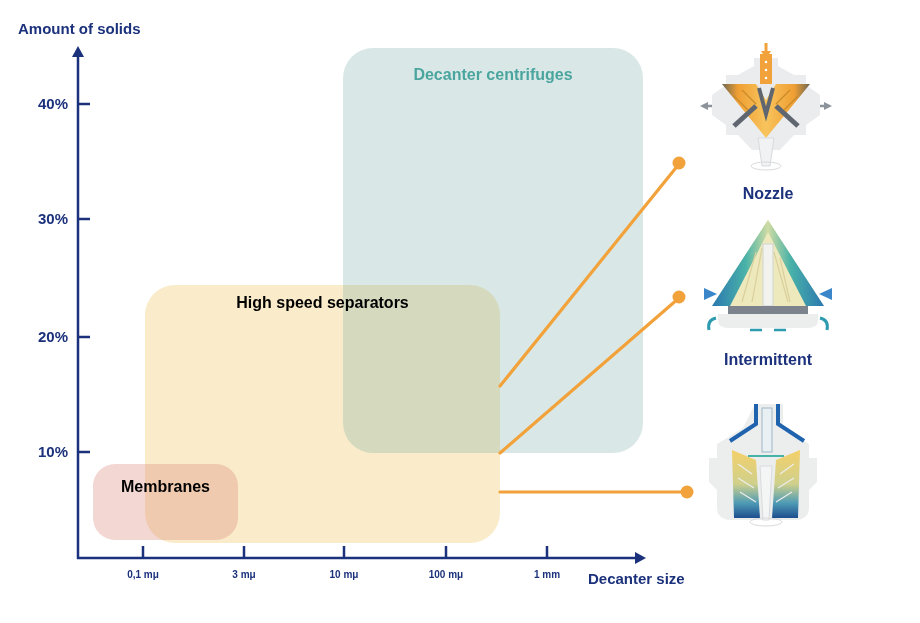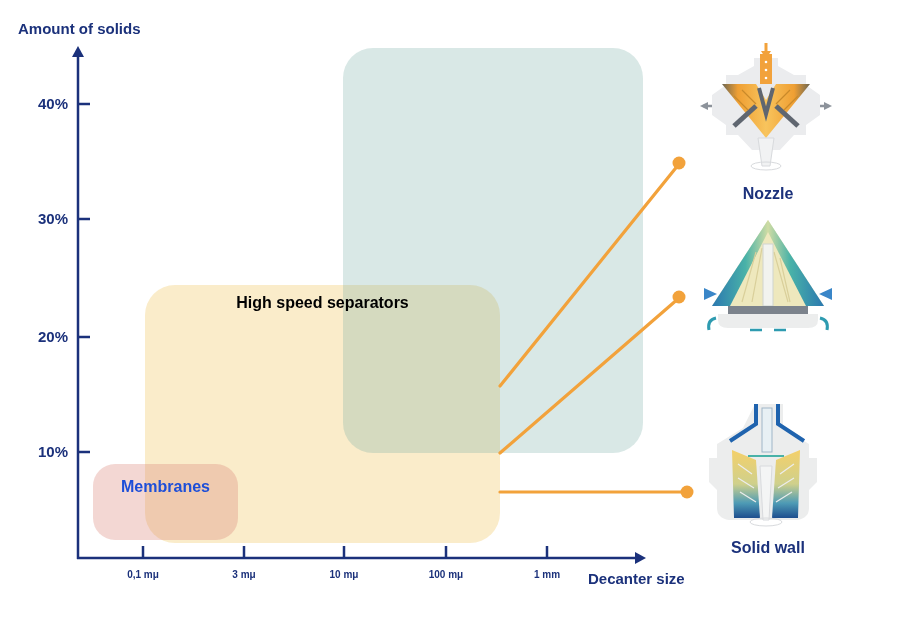--- a/index.html
+++ b/index.html
@@ -12,21 +12,21 @@
   .region.teal{left:343px;top:48px;width:300px;height:405px;border-radius:30px;background:rgba(119,173,166,0.28);}
   .region.pink{left:93px;top:464px;width:145px;height:76px;border-radius:22px;background:rgba(218,130,118,0.32);}
   svg.overlay{position:absolute;left:0;top:0;width:920px;height:623px;pointer-events:none;}
   .lbl{position:absolute;font-weight:bold;white-space:nowrap;}
   .axis-title{color:#1b317b;font-size:15px;}
   .ytick{color:#1b317b;font-size:15px;width:48px;text-align:right;}
   .xtick{color:#1b317b;font-size:10px;width:90px;text-align:center;}
   .region-label{font-size:16px;text-align:center;}
   .region-label.decanter{left:343px;top:66px;width:300px;color:#4ba59f;}
   .region-label.hss{left:145px;top:294px;width:355px;color:#000000;}
-  .region-label.membranes{left:93px;top:478px;width:145px;color:#1d4ed8;}
+  .region-label.membranes{left:93px;top:478px;width:145px;color:#000000;}
   .callout-label{color:#1b317b;font-size:16px;text-align:center;}
   .illus{position:absolute;}
 </style>
 </head>
 <body>
 
 <div class="stage">
 
   <div class="region yellow"></div>
   <div class="region teal"></div>
@@ -66,20 +66,21 @@
   <div class="lbl ytick" style="left:20px;top:210px;">30%</div>
   <div class="lbl ytick" style="left:20px;top:328px;">20%</div>
   <div class="lbl ytick" style="left:20px;top:443px;">10%</div>
 
   <div class="lbl xtick" style="left:98px;top:569px;">0,1 mμ</div>
   <div class="lbl xtick" style="left:199px;top:569px;">3 mμ</div>
   <div class="lbl xtick" style="left:299px;top:569px;">10 mμ</div>
   <div class="lbl xtick" style="left:401px;top:569px;">100 mμ</div>
   <div class="lbl xtick" style="left:502px;top:569px;">1 mm</div>
 
+  <div class="lbl region-label decanter">Decanter centrifuges</div>
   <div class="lbl region-label hss">High speed separators</div>
   <div class="lbl region-label membranes">Membranes</div>
 
   <div class="illus" style="left:700px;top:40px;width:132px;height:132px;">
     <svg viewBox="0 0 132 132" width="132" height="132">
       <defs>
         <linearGradient id="ngrad" x1="0" y1="0" x2="1" y2="0">
           <stop offset="0" stop-color="#6d6651"></stop>
             <stop offset="0.18" stop-color="#ef9f33"></stop>
           <stop offset="0.5" stop-color="#f8c45d"></stop>
@@ -131,20 +132,21 @@
       <rect x="59" y="26" width="10" height="62" fill="#f2f3ef" stroke="#cfd4cf" stroke-width="1"></rect>
       <rect x="24" y="88" width="80" height="8" fill="#7c838c"></rect>
       <path d="M14,96 h100 v6 q0,8 -10,8 h-80 q-10,0 -10,-8 z" fill="#eceded"></path>
       <path d="M12,100 q-9,2 -7,12" stroke="#2e9bb0" stroke-width="3" fill="none"></path>
       <path d="M116,100 q9,2 7,12" stroke="#2e9bb0" stroke-width="3" fill="none"></path>
       <path d="M46,112 h12 M70,112 h12" stroke="#2e9bb0" stroke-width="2.5"></path>
       <polygon points="0,70 13,76 0,82" fill="#3a86c8"></polygon>
       <polygon points="128,70 115,76 128,82" fill="#3a86c8"></polygon>
     </svg>
   </div>
+  <div class="lbl callout-label" style="left:688px;top:351px;width:160px;">Intermittent</div>
 
   <div class="illus" style="left:708px;top:402px;width:116px;height:130px;">
     <svg viewBox="0 0 116 130" width="116" height="130">
       <defs>
         <linearGradient id="swg" x1="0" y1="0" x2="0" y2="1">
           <stop offset="0" stop-color="#f4d06a"></stop>
             <stop offset="0.5" stop-color="#cfd08c"></stop>
           <stop offset="0.78" stop-color="#4e9bb5"></stop>
             <stop offset="1" stop-color="#1d4e8e"></stop>
         </linearGradient>
@@ -154,15 +156,14 @@
       <path d="M70,2 v20 l26,17" stroke="#1f63ae" stroke-width="4" fill="none"></path>
       <rect x="54" y="6" width="10" height="44" fill="#e8f0f4" stroke="#9fb6c8" stroke-width="1"></rect>
       <polygon points="24,48 48,58 52,116 26,116" fill="url(#swg)"></polygon>
       <polygon points="92,48 68,58 64,116 90,116" fill="url(#swg)"></polygon>
       <path d="M30,62 l14,10 M30,76 l16,10 M32,90 l16,10 M86,62 l-14,10 M86,76 l-16,10 M84,90 l-16,10" stroke="#eceded" stroke-width="1.2"></path>
       <polygon points="52,64 64,64 61,118 55,118" fill="#f4f5f5" stroke="#d8dadd"></polygon>
       <ellipse cx="58" cy="120" rx="16" ry="4" fill="none" stroke="#d8dadd"></ellipse>
       <path d="M40,54 h36" stroke="#49b2a8" stroke-width="2"></path>
     </svg>
   </div>
-  <div class="lbl callout-label" style="left:688px;top:539px;width:160px;">Solid wall</div>
 
 </div>
 
 </body></html>

